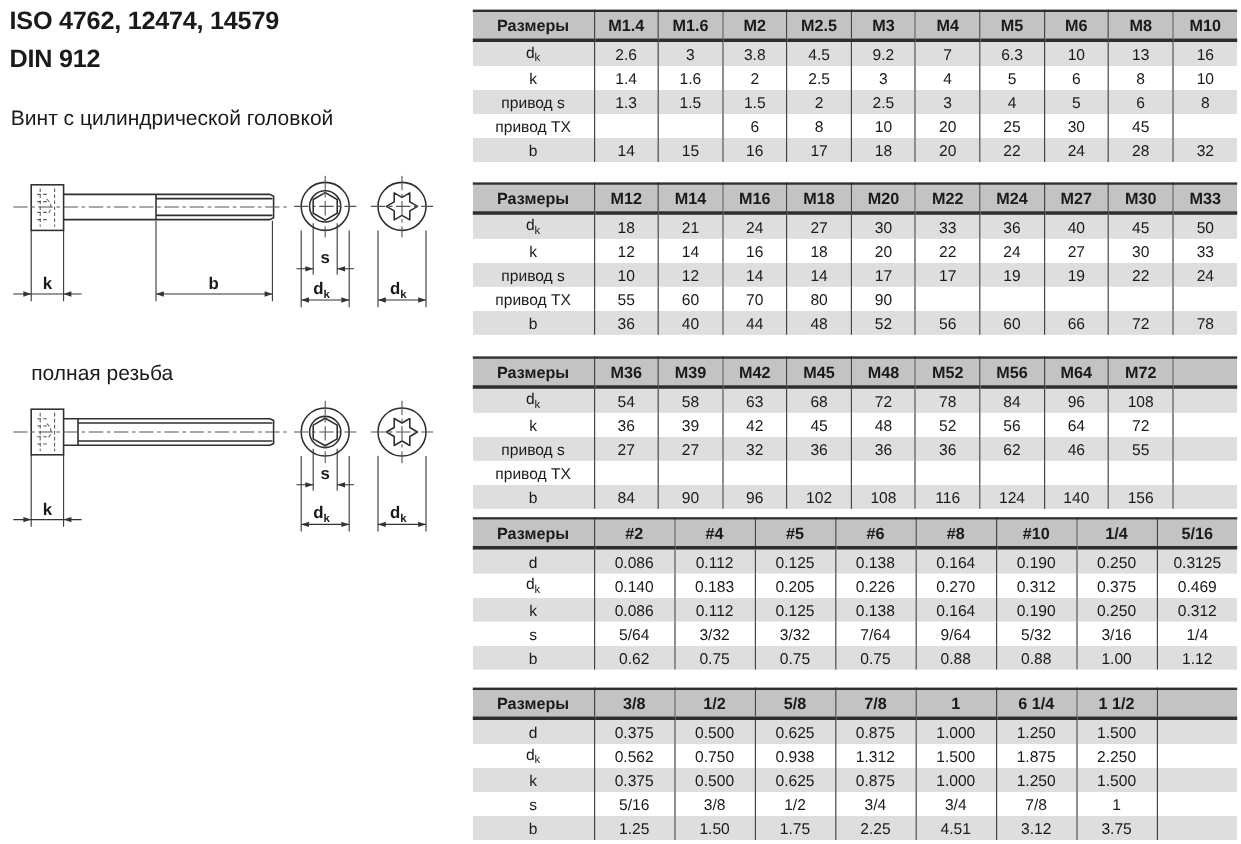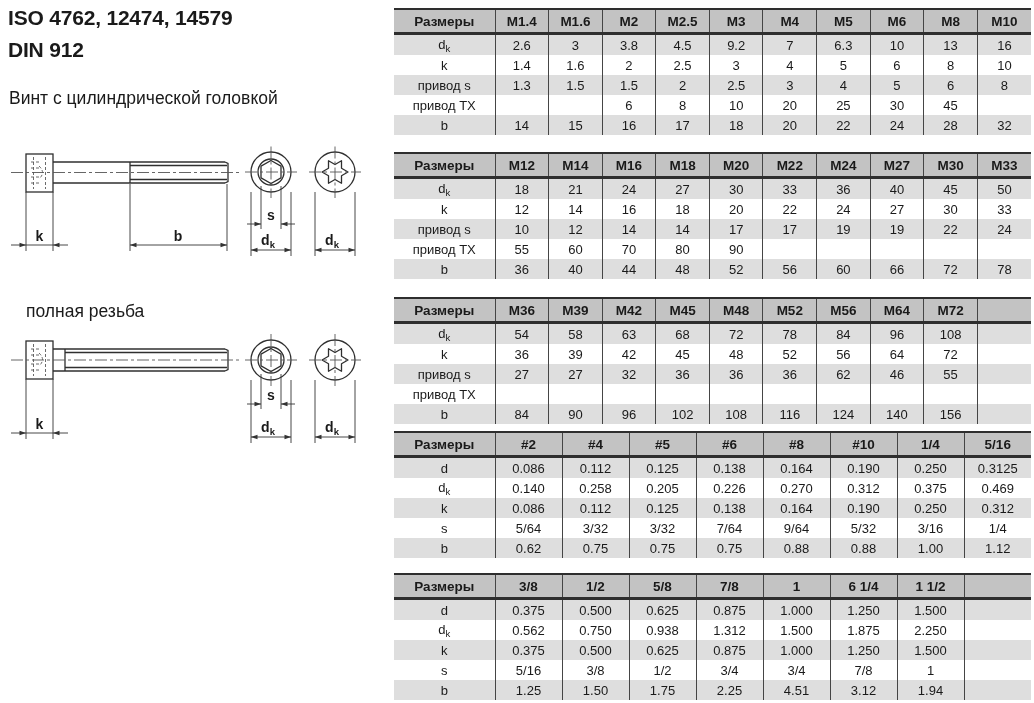--- a/index.html
+++ b/index.html
@@ -506,21 +506,21 @@
           <td>0.125</td>
           <td>0.138</td>
           <td>0.164</td>
           <td>0.190</td>
           <td>0.250</td>
           <td>0.3125</td>
         </tr>
         <tr>
           <td>d<span class="sub">k</span></td>
           <td>0.140</td>
-          <td>0.258</td>
+          <td>0.183</td>
           <td>0.205</td>
           <td>0.226</td>
           <td>0.270</td>
           <td>0.312</td>
           <td>0.375</td>
           <td>0.469</td>
         </tr>
         <tr>
           <td>k</td>
           <td>0.086</td>
@@ -627,18 +627,18 @@
           <td></td>
         </tr>
         <tr>
           <td>b</td>
           <td>1.25</td>
           <td>1.50</td>
           <td>1.75</td>
           <td>2.25</td>
           <td>4.51</td>
           <td>3.12</td>
-          <td>1.94</td>
+          <td>3.75</td>
           <td></td>
         </tr>
       </tbody>
     </table>
   </div>
 
 </body></html>

